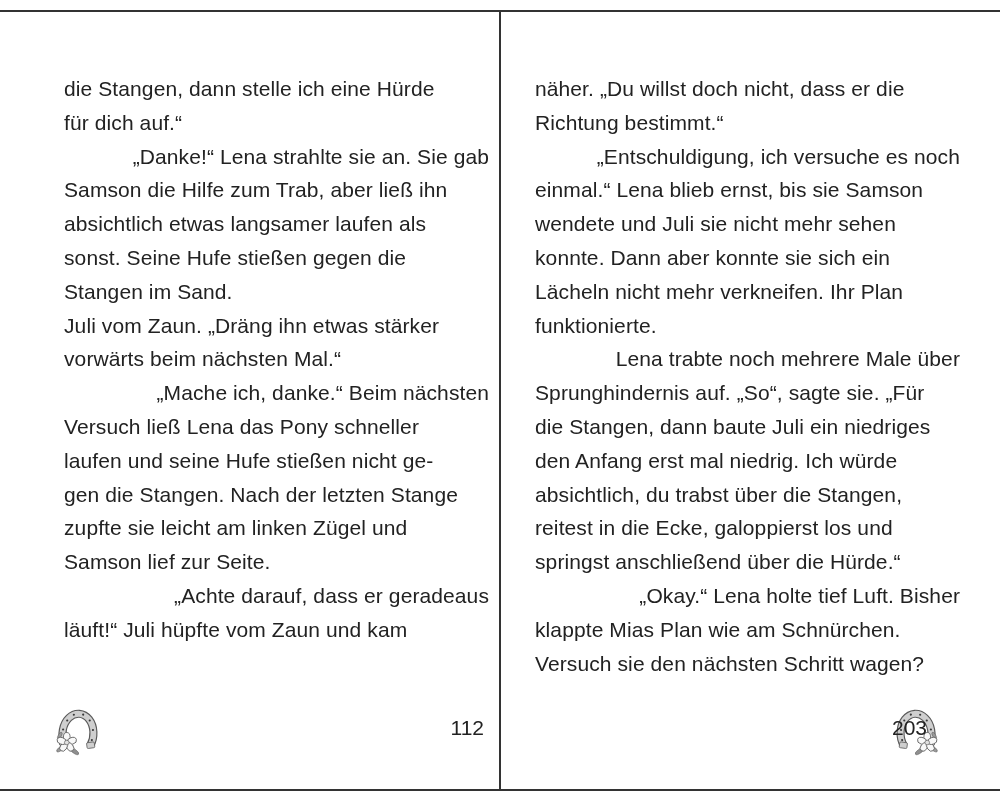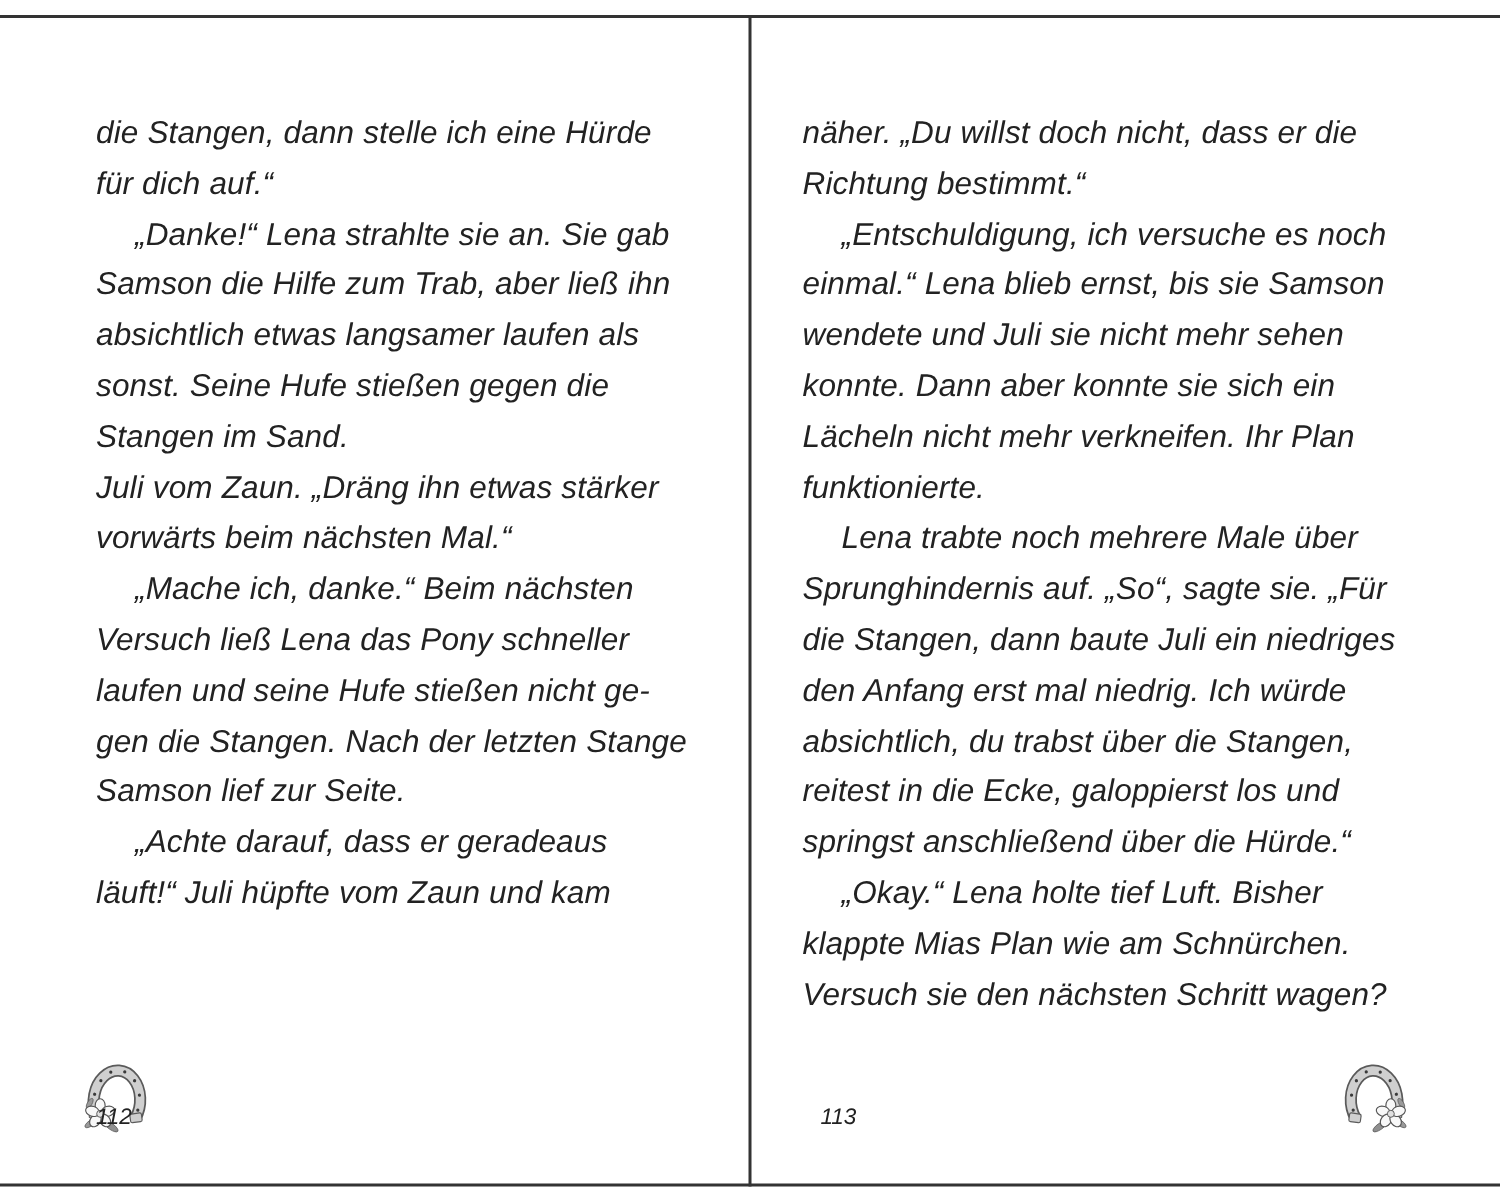--- a/index.html
+++ b/index.html
@@ -7,37 +7,37 @@
     --rule:#333333;
     --text:#222222;
   }
   html,body{margin:0;padding:0;}
   body{
     width:1000px;height:800px;
     background:var(--bg);
     font-family:"Liberation Sans","DejaVu Sans",sans-serif;
     overflow:hidden;
   }
-  .spread{position:relative;width:852px;height:800px;background:var(--bg);font-style:italic;}
+  .spread{position:relative;width:852px;height:800px;background:var(--bg);}
   .rule{position:absolute;left:0;width:1000px;height:2px;background:var(--rule);}
   .rule.top{top:10px;}
   .rule.bottom{top:789px;}
   .divider{position:absolute;left:499px;top:10px;width:2px;height:781px;background:var(--rule);}
   .text-block{
     position:absolute;top:72px;
     font-size:21px;line-height:33.8px;color:var(--text);
     letter-spacing:0.1px;
   }
   .text-block.left{left:64px;width:425px;}
   .text-block.right{left:535px;width:425px;}
   .line{white-space:pre;}
-  .line.indent{padding-left:26px;}
+  .line.indent{padding-left:26px;text-align:right;}
   .page-number{
     position:absolute;top:716px;
-    font-size:15px;color:var(--text);text-align:left;margin-top:20px;
+    font-size:21px;color:var(--text);text-align:right;
   }
   .page-number.left{left:64px;width:420px;}
   .page-number.right{left:547px;width:380px;}
   .horseshoe{position:absolute;top:700px;width:48px;height:58px;}
   .horseshoe.left{left:54px;}
   .horseshoe.right{left:892px;transform:scaleX(-1);}
 </style>
 </head>
 <body>
 
@@ -55,20 +55,21 @@
         <div class="line">Samson die Hilfe zum Trab, aber ließ ihn</div>
         <div class="line">absichtlich etwas langsamer laufen als</div>
         <div class="line">sonst. Seine Hufe stießen gegen die</div>
         <div class="line">Stangen im Sand.</div>
         <div class="line">Juli vom Zaun. „Dräng ihn etwas stärker</div>
         <div class="line">vorwärts beim nächsten Mal.“</div>
         <div class="line indent">„Mache ich, danke.“ Beim nächsten</div>
         <div class="line">Versuch ließ Lena das Pony schneller</div>
         <div class="line">laufen und seine Hufe stießen nicht ge-</div>
         <div class="line">gen die Stangen. Nach der letzten Stange</div>
+        <div class="line">zupfte sie leicht am linken Zügel und</div>
         <div class="line">Samson lief zur Seite.</div>
         <div class="line indent">„Achte darauf, dass er geradeaus</div>
         <div class="line">läuft!“ Juli hüpfte vom Zaun und kam</div>
       </div>
     <span class="horseshoe left">
       <svg viewBox="0 0 62 70" width="48" height="58" aria-hidden="true">
         <g transform="rotate(4 31 40)">
           <path d="M14,55 A20,26 0 1 1 48,55" fill="none" stroke="#5a5a5a" stroke-width="10.5"></path>
           <path d="M14,55 A20,26 0 1 1 48,55" fill="none" stroke="#cfcfcf" stroke-width="7.5"></path>
           <rect x="8.5" y="51" width="10" height="7.5" rx="1.5" transform="rotate(12 13.5 55)" fill="#cfcfcf" stroke="#5a5a5a" stroke-width="1"></rect>
@@ -147,16 +148,16 @@
             <ellipse cx="0" cy="-7" rx="4.3" ry="6"></ellipse>
             <ellipse cx="0" cy="-7" rx="4.3" ry="6" transform="rotate(72)"></ellipse>
             <ellipse cx="0" cy="-7" rx="4.3" ry="6" transform="rotate(144)"></ellipse>
             <ellipse cx="0" cy="-7" rx="4.3" ry="6" transform="rotate(216)"></ellipse>
             <ellipse cx="0" cy="-7" rx="4.3" ry="6" transform="rotate(288)"></ellipse>
           </g>
           <circle cx="0" cy="0" r="3" fill="#e0e0e0" stroke="#555555" stroke-width="0.8"></circle>
         </g>
       </svg>
     </span>
-    <div class="page-number right">113</div>
+    <div class="page-number right">203</div>
   </section>
 
 </div>
 
 </body></html>

